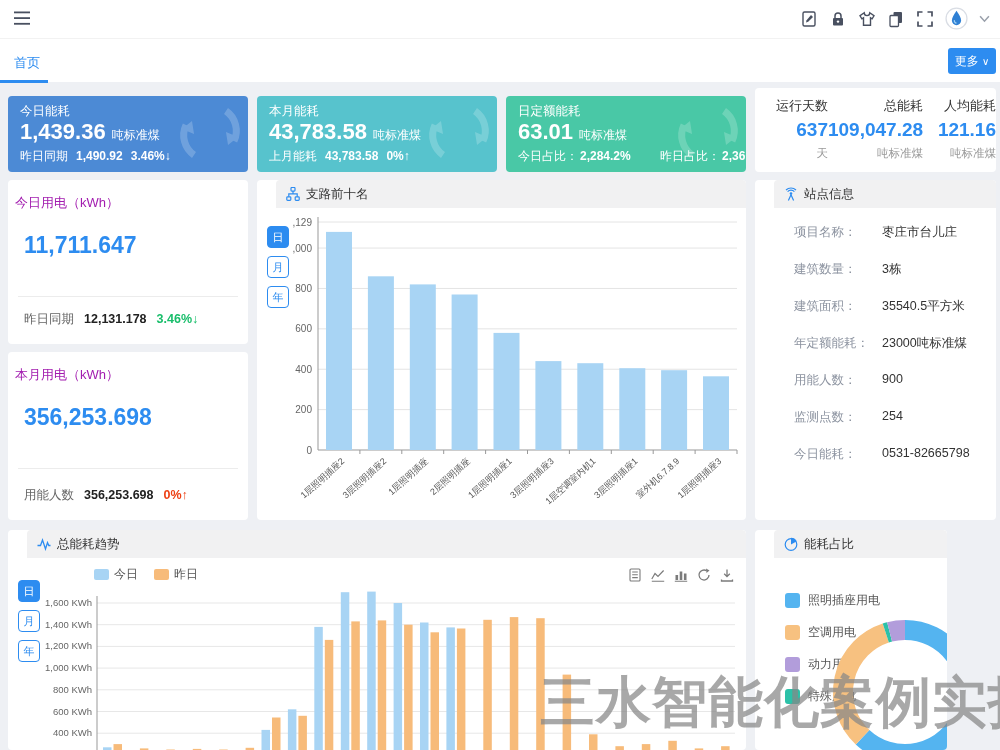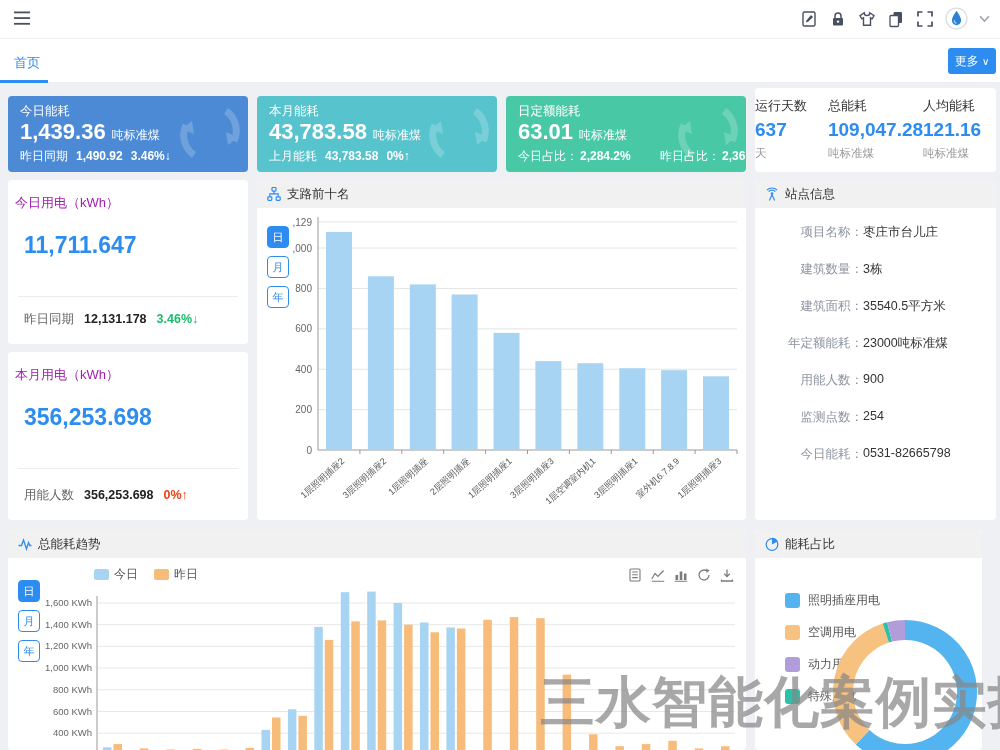--- a/index.html
+++ b/index.html
@@ -26,61 +26,61 @@
   .kpi-value-row { position:absolute; left:12px; top:23px; white-space:nowrap; }
   .kpi-value { font-size:22px; font-weight:bold; }
   .kpi-unit { font-size:12px; margin-left:6px; }
   .kpi-sub { position:absolute; left:12px; bottom:7px; font-size:12px; white-space:nowrap; }
   .kpi-sub b { font-weight:bold; margin-left:8px; }
   .kpi-refresh { position:absolute; right:6px; top:5px; width:64px; height:64px; opacity:.2; }
 
   
   .stats-panel { position:absolute; left:755px; top:88px; width:241px; height:84px; background:#fff;
                  border-radius:4px; display:flex; }
-  .stat-col { flex:1; text-align:left; padding-top:9px; }
+  .stat-col { flex:1; text-align:right; padding-top:9px; }
   .stat-label { font-size:13px; color:#333; }
   .stat-value { font-size:19px; font-weight:bold; color:#2d8cf0; margin-top:4px; white-space:nowrap; }
   .stat-unit { font-size:11.5px; color:#999; margin-top:5px; }
 
   
   .usage-card { position:absolute; left:8px; width:240px; background:#fff; border-radius:4px; }
   #usage-today { top:180px; height:164px; }
   #usage-month { top:352px; height:168px; }
   .u-title { position:absolute; left:7px; top:14px; font-size:13px; color:#a21caf; }
   .u-value { position:absolute; left:16px; top:52px; font-size:23px; font-weight:bold; color:#2d8cf0; }
   .u-div { position:absolute; left:10px; right:10px; top:116px; border-top:1px solid #ececec; }
   .u-sub { position:absolute; left:16px; bottom:16px; font-size:12.5px; color:#666; white-space:nowrap; }
   .u-sub .uv { color:#222; font-weight:bold; margin:0 10px 0 10px; }
   .u-sub .ud { font-weight:bold; }
 
   
-  .panel { position:absolute; background:#fff; border-radius:4px; }
+  .panel { position:absolute; background:#fff; border-radius:4px;padding-left:19px; }
   .panel-head { height:28px; background:#f1f1f2; border-radius:4px 4px 0 0; display:flex; align-items:center;
                 padding-left:10px; gap:6px; font-size:12.5px; color:#333; }
   .p-icon { width:14px; height:14px; color:#2d8cf0; }
   #branch-panel { left:257px; top:180px; width:489px; height:340px; }
   #site-panel   { left:755px; top:180px; width:241px; height:340px; }
   #trend-panel  { left:8px;   top:530px; width:738px; height:220px; overflow:hidden; }
-  #share-panel  { left:755px; top:530px; width:227px; height:220px; overflow:hidden; }
+  #share-panel  { left:755px; top:530px; width:192px; height:220px; overflow:hidden; }
 
   .period-col { position:absolute; display:flex; flex-direction:column; gap:8px; }
   #branch-panel .period-col { left:10px; top:46px; }
   #trend-panel  .period-col { left:10px; top:50px; }
   .pbtn { width:22px; height:22px; border:1px solid #2d8cf0; color:#2d8cf0; background:#fff; border-radius:4px;
           font-size:11px; line-height:20px; text-align:center; cursor:pointer; }
   .pbtn.active { background:#2d8cf0; color:#fff; }
 
   #branch-chart { position:absolute; left:36px; top:30px; width:448px; height:305px; }
   #trend-chart  { position:absolute; left:30px; top:52px; width:708px; height:168px; overflow:hidden; }
   #share-chart  { position:absolute; left:60px; top:70px; width:181px; height:150px; }
 
   
   .site-rows { padding:16px 0 0 20px; }
   .site-row { display:flex; height:37px; font-size:12.5px; align-items:flex-start; }
-  .site-label { width:88px; color:#8c93a0;text-align:right; }
+  .site-label { width:88px; color:#8c93a0; }
   .site-value { color:#333; }
 
   
   .trend-legend { position:absolute; left:86px; top:36px; display:flex; gap:16px; align-items:center; }
   .legend-item { display:flex; gap:5px; align-items:center; font-size:12px; color:#555; cursor:pointer;justify-content:space-between; }
   .legend-swatch { width:15px; height:11px; border-radius:2px; }
   .trend-toolbar { position:absolute; right:12px; top:38px; display:flex; gap:9px; color:#7b7b7b; }
   .tool-icon { width:14px; height:14px; cursor:pointer; }
 
   

